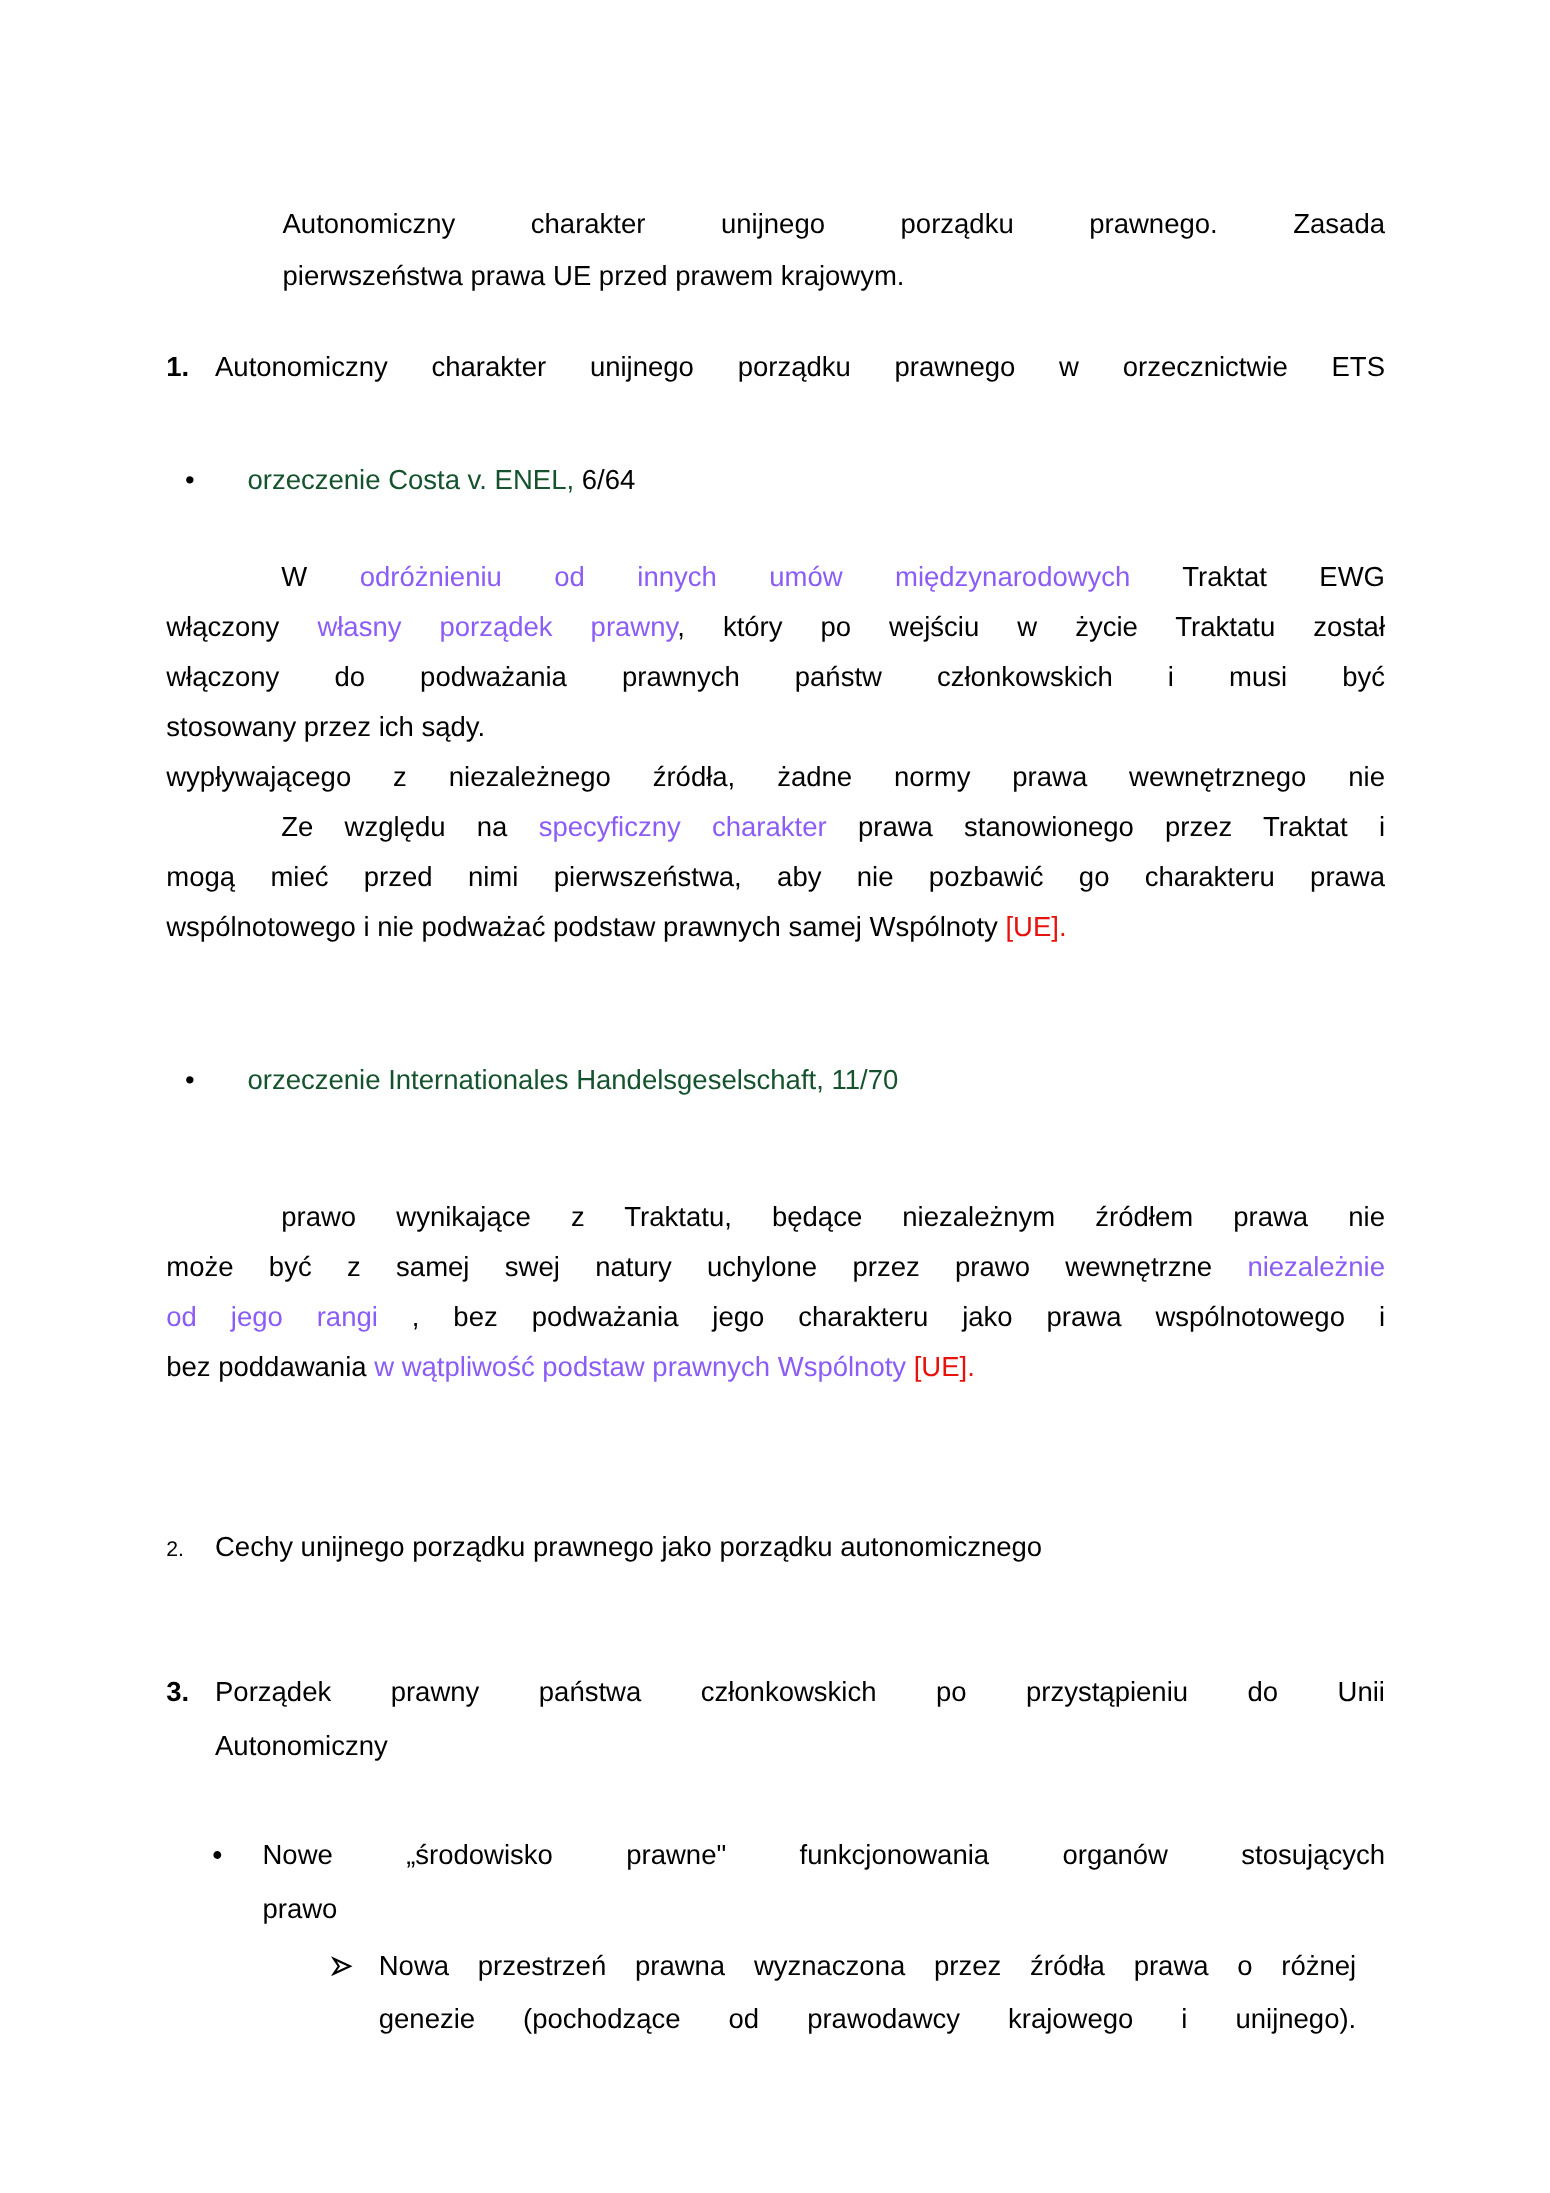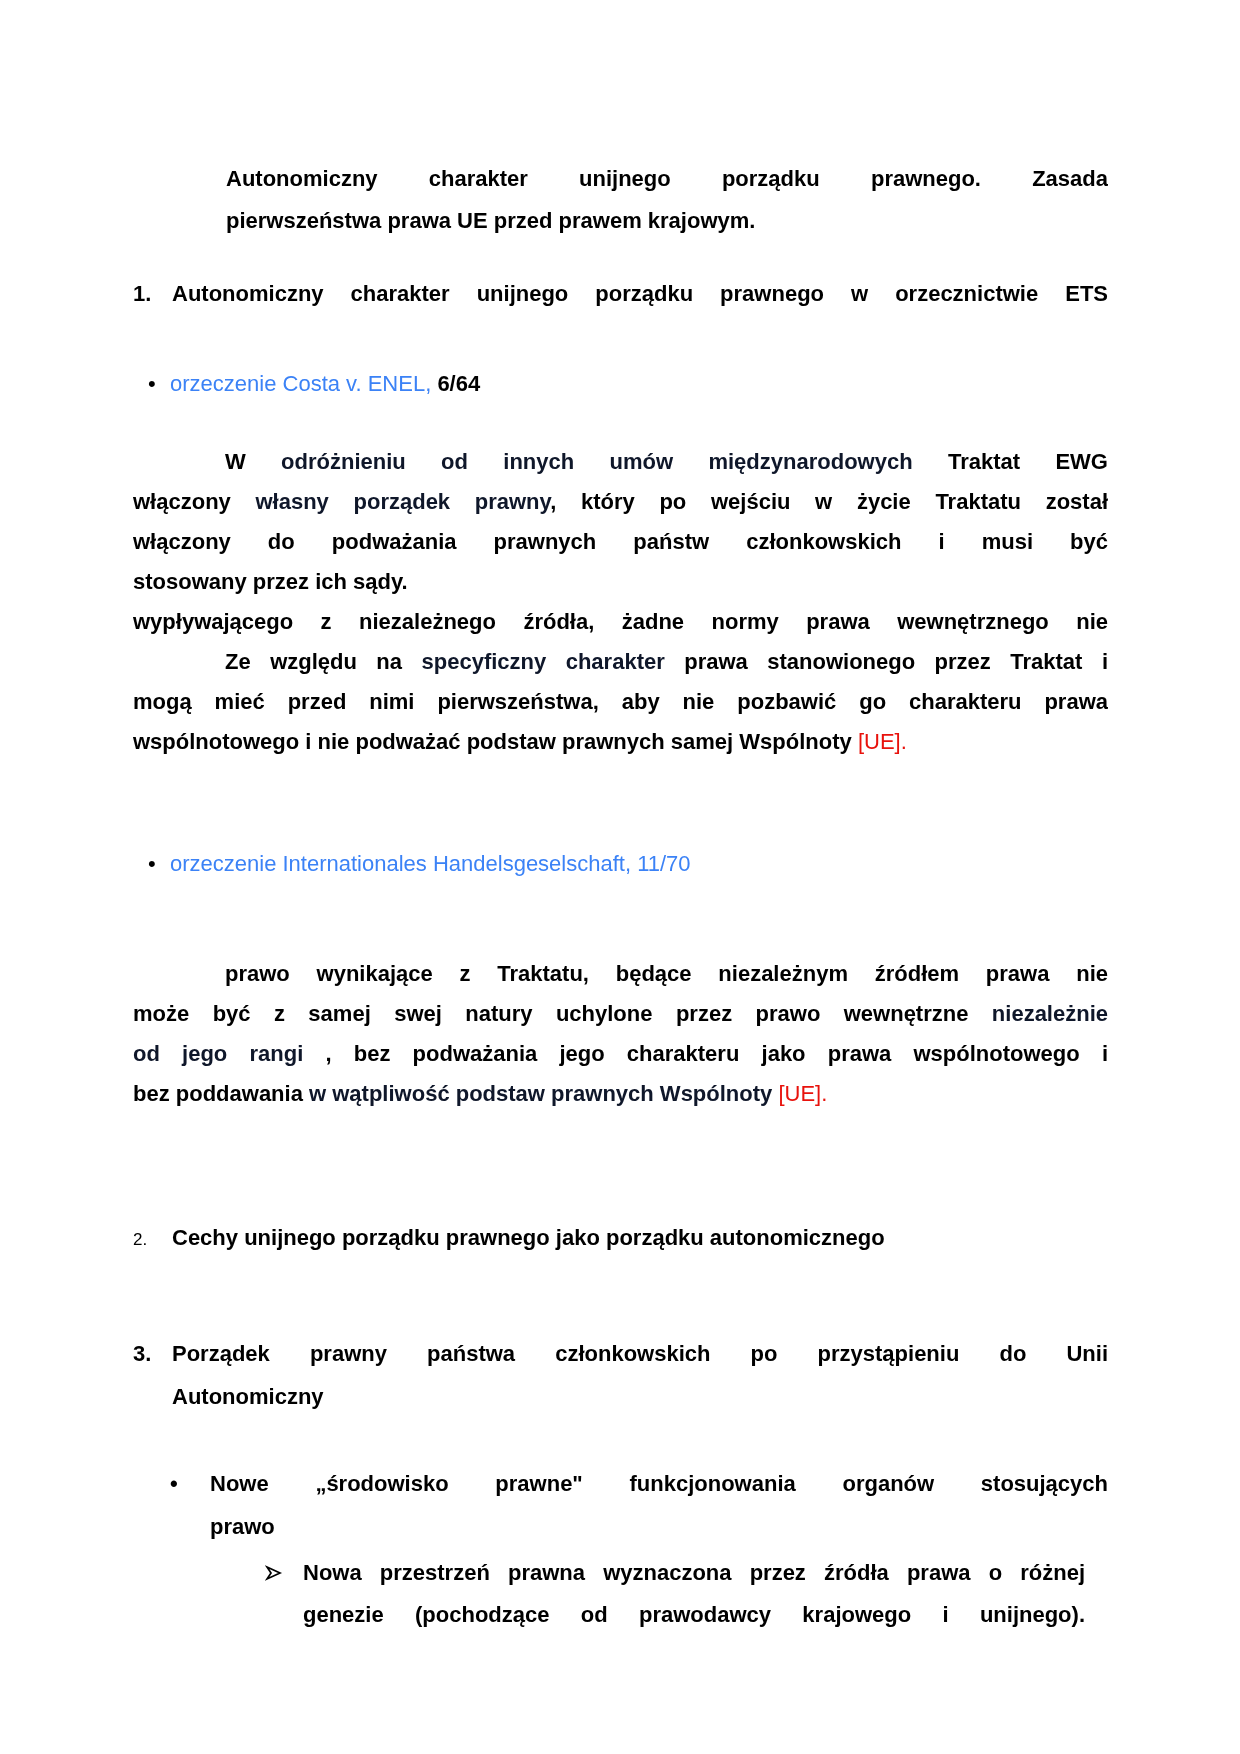--- a/index.html
+++ b/index.html
@@ -11,23 +11,23 @@
     overflow:hidden;
     font-family:"Liberation Sans","DejaVu Sans",sans-serif;
     color:#000;
   }
   .block{position:absolute;font-size:22px;color:#000;}
   .ln{position:relative;overflow:hidden;}
   .jl{text-align:justify;text-align-last:justify;}
   .jl::after{content:"";display:inline-block;width:100%;height:0;}
   .ind{text-indent:92px;}
   
-  .s-n{font-weight:400;color:#3b82f6;}
-  .s-b{font-weight:700;color:#000;}
-  .s-rb{font-weight:700;color:#0f172a;}
+  .s-n{font-weight:400;color:#14532d;margin-left:28px;}
+  .s-b{font-weight:400;color:#000;}
+  .s-rb{font-weight:400;color:#8b5cf6;}
   .s-r{font-weight:400;color:#e8120c;}
 
   
   .title{left:226px;top:158px;width:882px;}
   .title .ln{height:42px;line-height:42px;}
 
   
   .hblock .ln{height:40px;line-height:40px;}
   .h1{left:133px;top:274px;width:975px;}
   .h2{left:133px;top:1218px;width:975px;}

